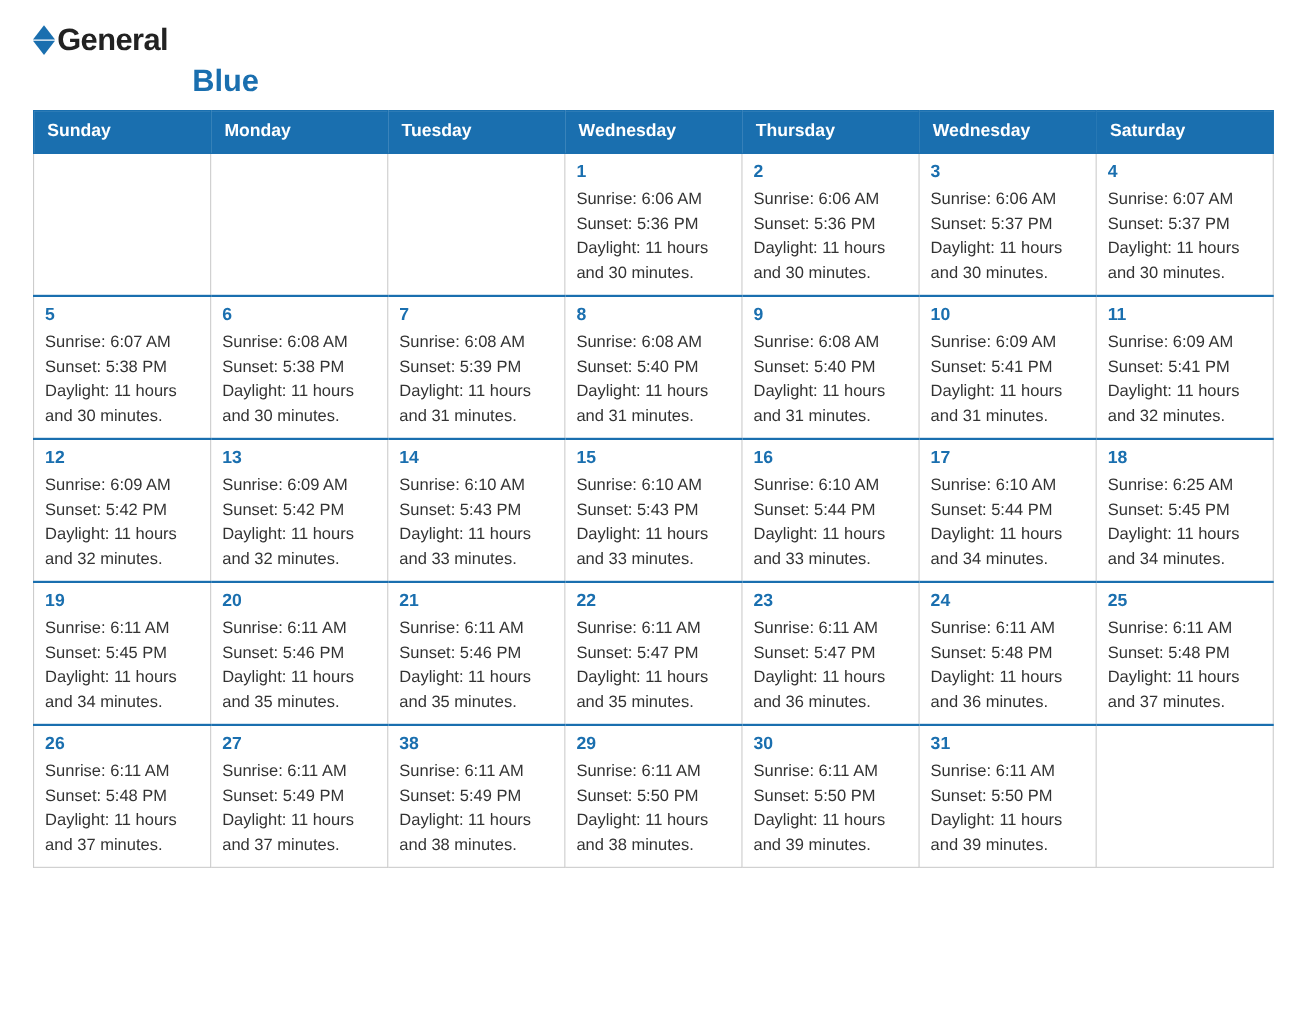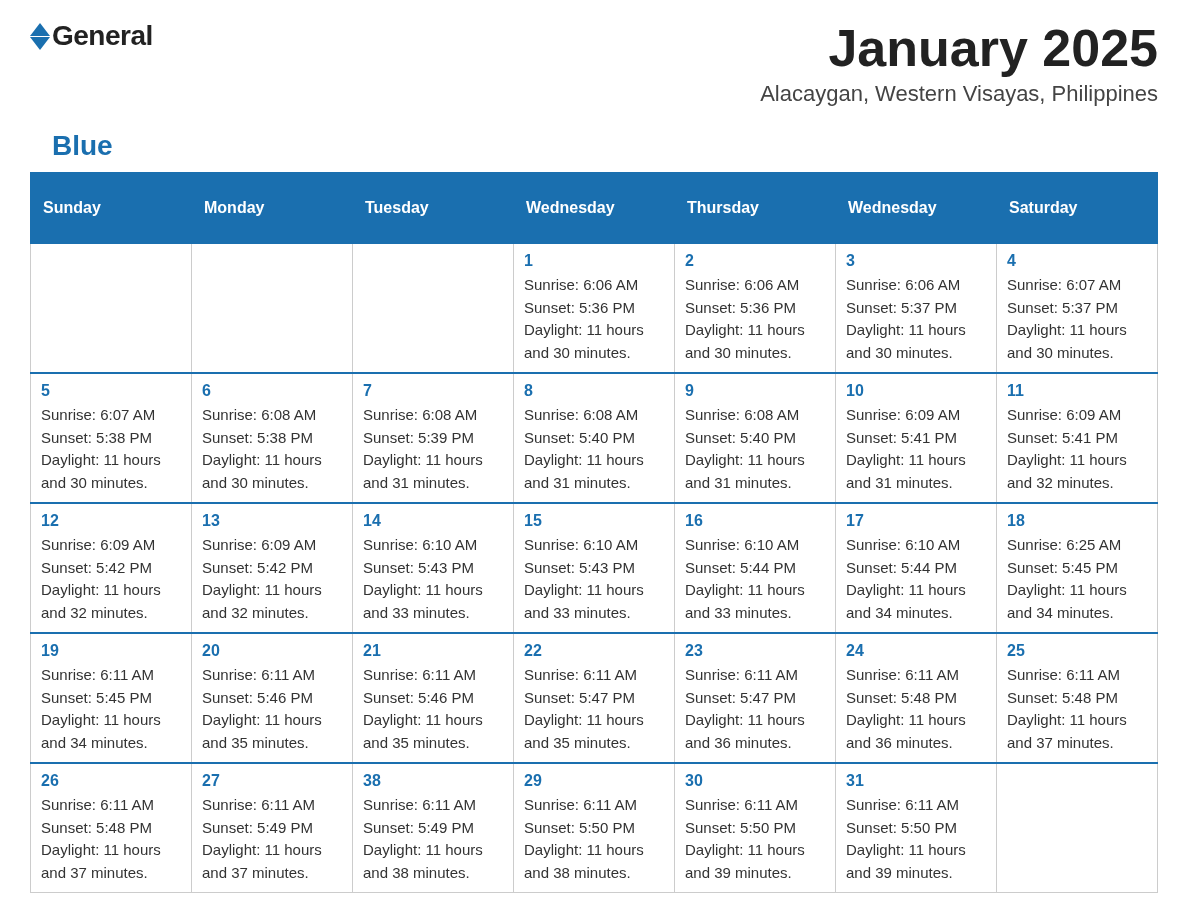--- a/index.html
+++ b/index.html
@@ -51,21 +51,21 @@
     .calendar {
       width: 100%;
       border-collapse: collapse;
       margin-top: 10px;
     }
     .calendar thead tr th {
       background: #1a6faf;
       color: #fff;
       font-size: 16px;
       font-weight: bold;
-      padding: 26px 12px;
+      padding: 10px 12px;
       text-align: left;
       border: 1px solid #1a6faf;
     }
     .calendar tbody tr td {
       vertical-align: top;
       padding: 8px 10px;
       border: 1px solid #ccc;
       width: 14.28%;
       min-height: 100px;
       font-size: 13px;
@@ -84,23 +84,21 @@
     .day-info {
       font-size: 15px;
       line-height: 1.5;
       color: #333;
     }
     .calendar tbody tr:not(:last-child) td {
       border-bottom: 2px solid #1a6faf;
     }
     .logo-wrap {
       display: flex;
-      flex-direction: column;
       align-items: flex-start;
-      gap: 40px;
     }
     .logo-row1 {
       display: flex;
       align-items: center;
     }
     .logo-icon {
       display: inline-flex;
       flex-direction: column;
       align-items: center;
       margin-right: 2px;
@@ -129,24 +127,20 @@
         <div class="tri-up"></div>
         <div class="tri-dn"></div>
       </div>
       <span class="logo-text-general">General</span>
     </div>
     <div class="logo-line2">
       <span style="width:22px; display:inline-block;"></span>
       <span class="logo-text-blue">Blue</span>
     </div>
   </div>
-  <div class="title-area">
-    <div class="main-title">January 2025</div>
-    <div class="subtitle">Alacaygan, Western Visayas, Philippines</div>
-  </div>
 </div>
 
 <table class="calendar">
   <thead>
     <tr>
     <th>Sunday</th>
         <th>Monday</th>
         <th>Tuesday</th>
         <th>Wednesday</th>
         <th>Thursday</th>

